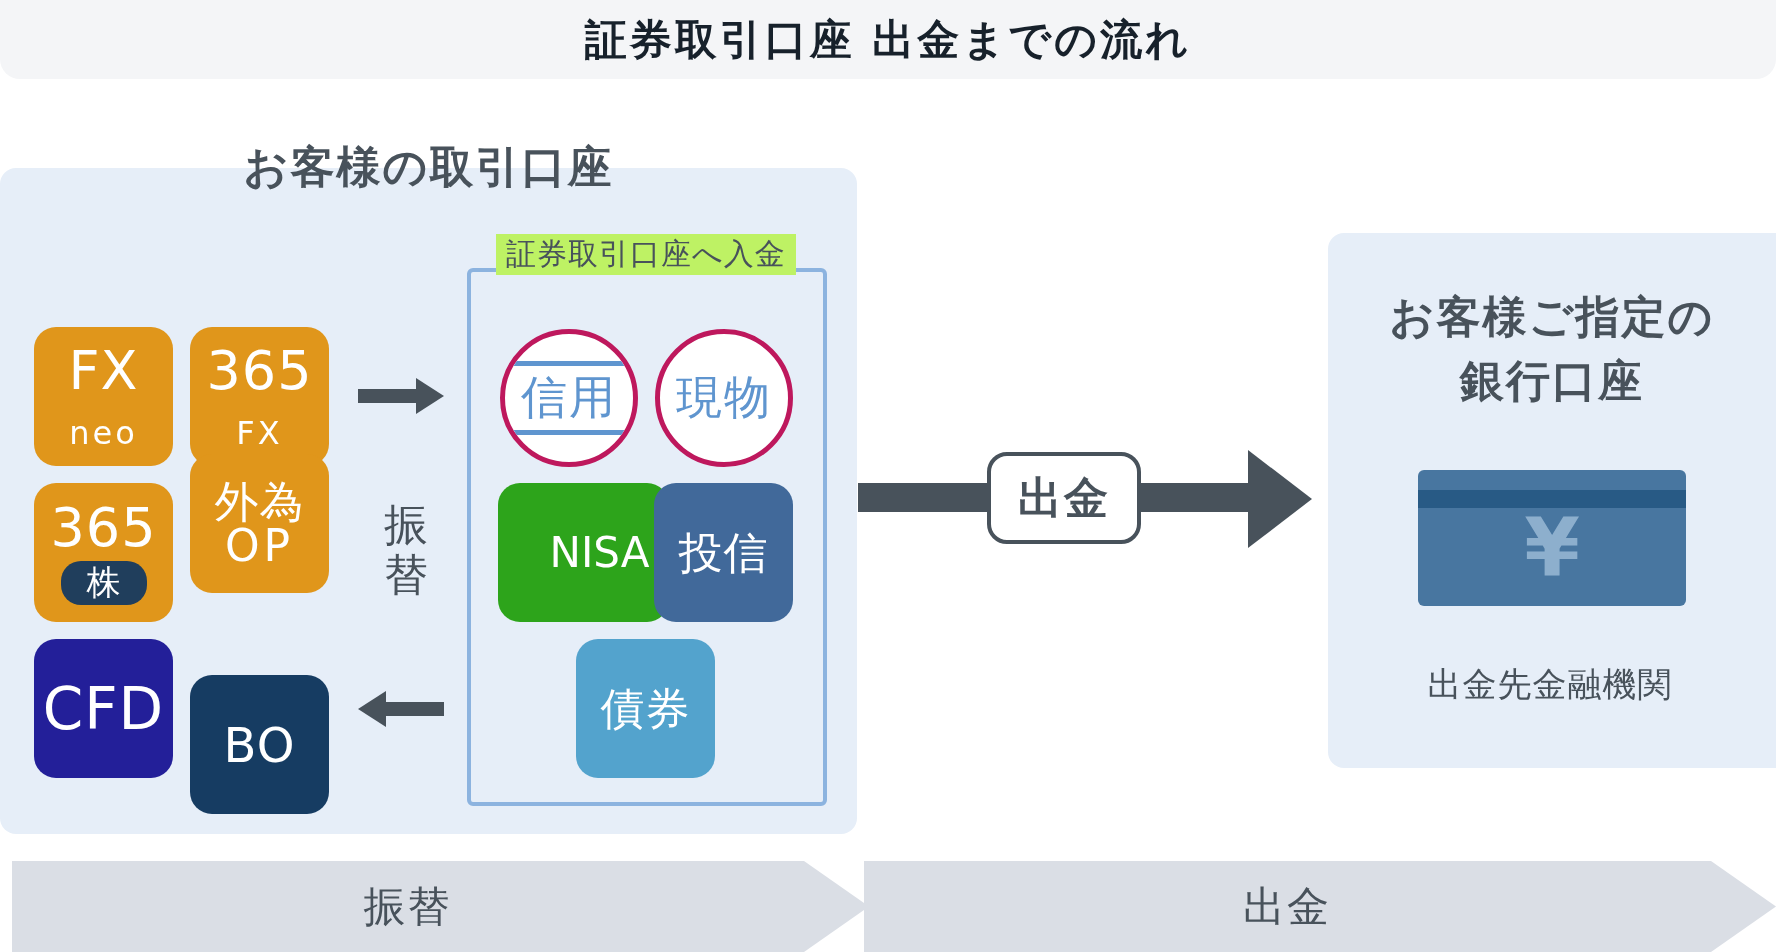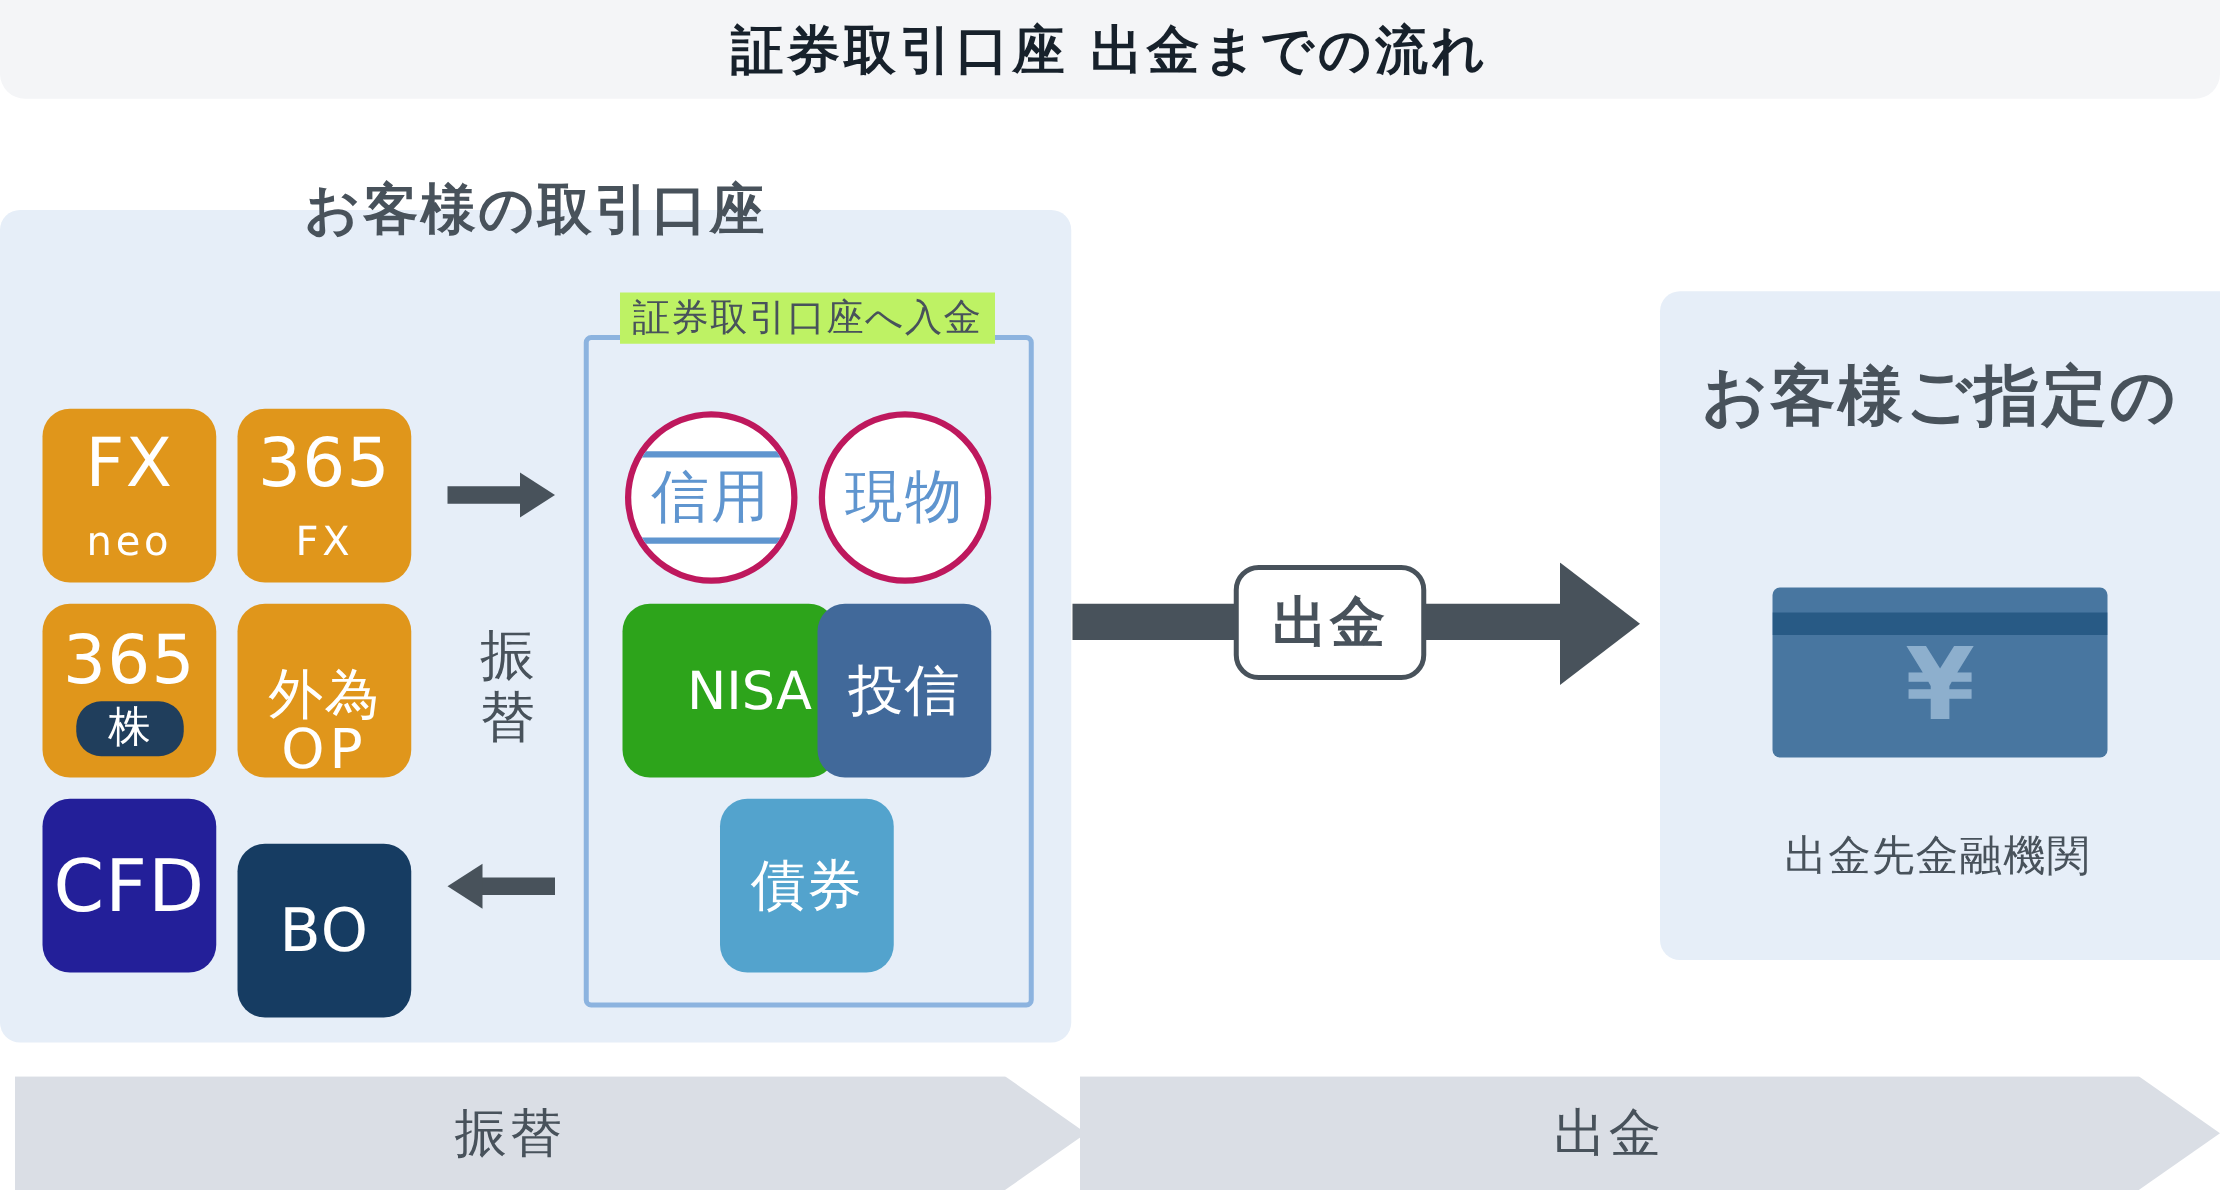--- a/index.html
+++ b/index.html
@@ -45,21 +45,21 @@
   .saiken { background:#53a3cd; }
 
   
   .big-shaft { left:858px; top:483px; width:400px; height:29px; background:#48525b; }
   .big-label { left:987px; top:452px; width:146px; height:84px; background:#fff; border:4px solid #48525b;
                border-radius:20px; display:flex; align-items:center; justify-content:center;
                font-size:44px; font-weight:bold; color:#48525b; letter-spacing:2px; }
 
   
   .right-panel { left:1328px; top:233px; width:448px; height:535px; background:#e6eef8; border-radius:16px 0 0 16px; }
-  .right-title { left:1328px; width:448px; top:285px; text-align:center; font-size:52px; font-weight:bold;
+  .right-title { left:1328px; width:448px; top:285px; text-align:center; font-size:44px; font-weight:bold;
                  line-height:64px; color:#48525b; letter-spacing:2px; }
   .card { left:1418px; top:470px; width:268px; height:136px; background:#4876a0; border-radius:6px; overflow:hidden; }
   .card-stripe { position:absolute; left:0; top:20px; width:100%; height:18px; background:#285a85; }
   .yen { position:absolute; left:0; top:38px; width:100%; text-align:center; font-size:80px; font-weight:bold;
          color:#8dafcd; line-height:1; }
   .bank-label { left:1328px; width:444px; top:662px; text-align:center; font-size:34px; color:#48525b; letter-spacing:1px; }
 
   
   .chev { top:861px; height:91px; background:#dadee5; display:flex; align-items:center; justify-content:center;
           font-size:42px; color:#48525b; letter-spacing:2px; }
@@ -83,21 +83,21 @@
   <span class="t-small">neo</span>
 </div>
 <div class="abs tile orange" style="left:190px;top:327px;">
   <span class="t-big">365</span>
   <span class="t-small">FX</span>
 </div>
 <div class="abs tile orange" style="left:34px;top:483px;">
   <span class="t-big">365</span>
   <span class="badge">株</span>
 </div>
-<div class="abs tile orange" style="left:190px;top:483px;justify-content:flex-end;">
+<div class="abs tile orange" style="left:190px;top:454px;">
   <span class="t-jp">外為</span>
   <span class="t-jp" style="letter-spacing:4px;">OP</span>
 </div>
 <div class="abs tile cfd" style="left:34px;top:639px;">
   <span class="t-big" style="font-size:58px;">CFD</span>
 </div>
 <div class="abs tile bo" style="left:190px;top:639px;margin-top:36px;">
   <span class="t-big" style="font-size:48px;">BO</span>
 </div>
 
@@ -137,20 +137,21 @@
 <svg class="abs" style="left:1248px;top:450px;" width="66" height="98">
   <polygon points="0,0 64,49 0,98" fill="#48525b"></polygon>
 </svg>
 <div class="abs big-label">
   <span>出金</span>
 </div>
 
 <div class="abs right-panel"></div>
 <div class="abs right-title">
   <div>お客様ご指定の</div>
+  <div>銀行口座</div>
 </div>
 <div class="abs card">
   <div class="card-stripe"></div>
   <div class="yen">¥</div>
 </div>
 <div class="abs bank-label">出金先金融機関</div>
 
 <div class="abs chev chev1">
   <span>振替</span>
 </div>

